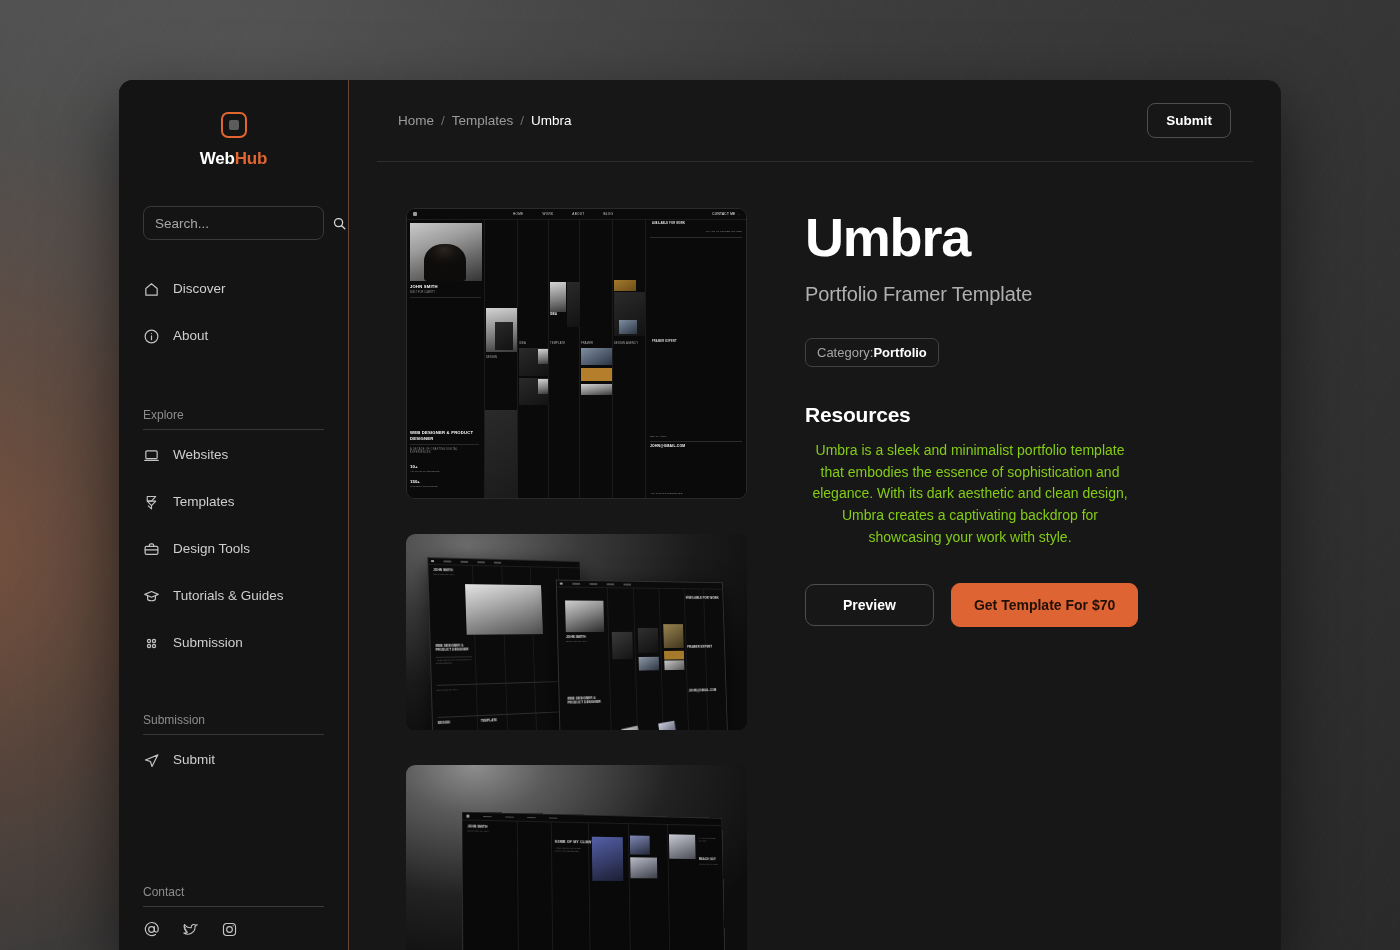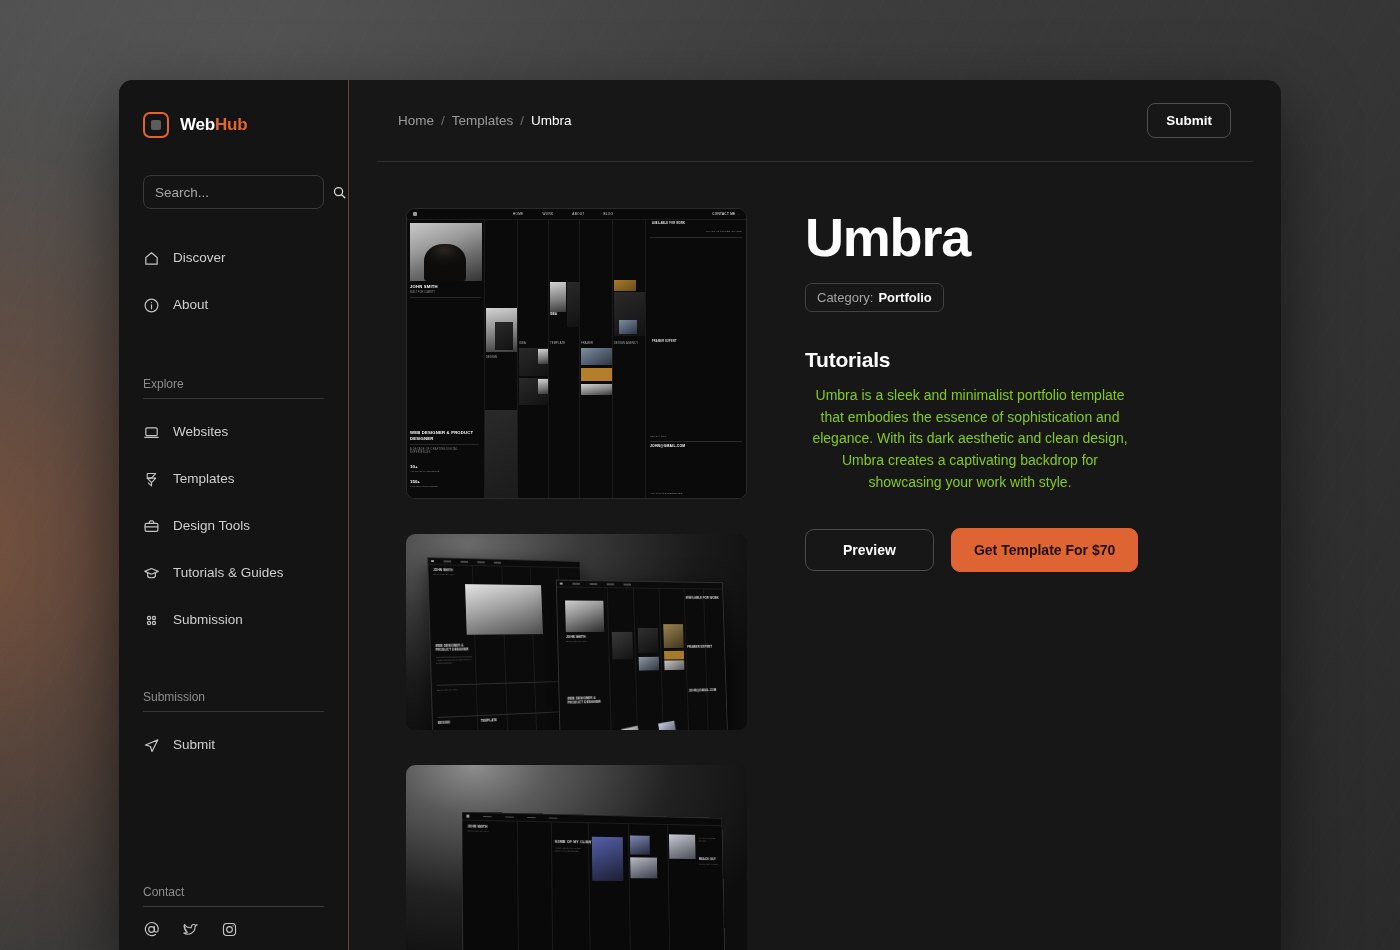--- a/index.html
+++ b/index.html
@@ -53,21 +53,21 @@
     width: 230px;
     flex: 0 0 230px;
     background: #141414;
     border-right: 1px solid #6b4632;
     padding: 22px 24px 0 24px;
     display: flex;
     flex-direction: column;
     position: relative;
   }
 
-  .brand { display: flex; align-items: center; gap: 11px; margin-top: 10px; }
+  .brand { display: flex; align-items: center; gap: 11px; margin-top: 10px; flex-direction: column; }
   .brand-mark {
     width: 26px; height: 26px;
     border: 2px solid #e0652f;
     border-radius: 7px;
     display: flex; align-items: center; justify-content: center;
     flex: 0 0 26px;
   }
   .brand-mark i { width: 10px; height: 10px; background: #5c5c5c; border-radius: 2px; display:block; }
   .brand-text { font-size: 17px; font-weight: bold; letter-spacing: -0.2px; }
   .brand-text .w { color: #ffffff; }
@@ -107,21 +107,21 @@
     font-size: 13.5px;
   }
   .nav-item .ic { width: 17px; height: 17px; flex: 0 0 17px; color: #c3c3c3; display: block; }
   .nav-item span { line-height: 1; }
 
   .group-head {
     font-size: 12px;
     color: #8d8d8d;
     padding-bottom: 7px;
     border-bottom: 1px solid #373737;
-    margin-bottom: 20px;
+    margin-bottom: 12px;
   }
   .group-explore { margin-top: 38px; }
   .group-submission { margin-top: 36px; }
 
   .sidebar-spacer { flex: 1 1 auto; min-height: 10px; }
 
   .contact-head {
     font-size: 12px;
     color: #8d8d8d;
     padding-bottom: 7px;
@@ -316,22 +316,21 @@
   }
   .detail .subtitle {
     font-size: 20px;
     color: #b0b0b0;
     margin-top: 18px;
     letter-spacing: -0.1px;
   }
   .category-chip {
     display: inline-flex;
     align-items: baseline;
-    gap: 5px;
-    margin-top: 18px;
+    margin-top: 32px;
     border: 1px solid #414141;
     border-radius: 7px;
     padding: 6px 11px;
     font-size: 13px;
   }
   .category-chip .k { color: #a5a5a5; }
   .category-chip .v { color: #ffffff; font-weight: bold; }
 
   .detail h2 {
     font-size: 21px;
@@ -712,27 +711,28 @@
               <span class="pane-head" style="left:256px;top:42px;">REACH OUT</span>
               <span class="pane-txt" style="left:256px;top:48px;width:26px;">JOHN@GMAIL.COM</span>
             </div>
           </div>
         </div>
 
       </div>
 
       <div class="detail">
         <h1>Umbra</h1>
+        <div class="subtitle">Portfolio Framer Template</div>
 
         <div class="category-chip">
           <span class="k">Category:</span>
           <span class="v">Portfolio</span>
         </div>
 
-        <h2>Tutorials</h2>
+        <h2>Resources</h2>
         <p class="overview-text">Umbra is a sleek and minimalist portfolio template that embodies the essence of sophistication and elegance. With its dark aesthetic and clean design, Umbra creates a captivating backdrop for showcasing your work with style.</p>
 
         <div class="actions">
           <button class="btn btn-preview">Preview</button>
           <button class="btn btn-buy">Get Template For $70</button>
         </div>
       </div>
 
     </div>
   </section>

